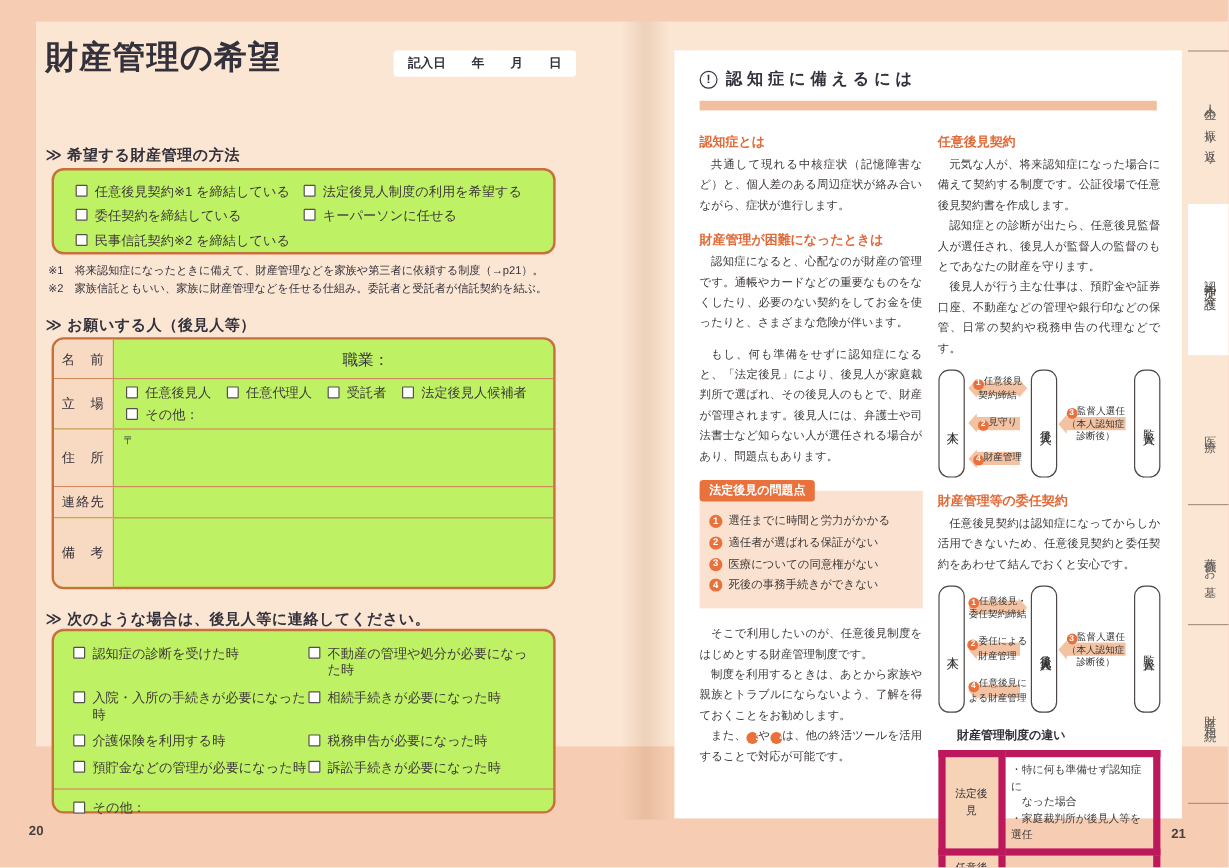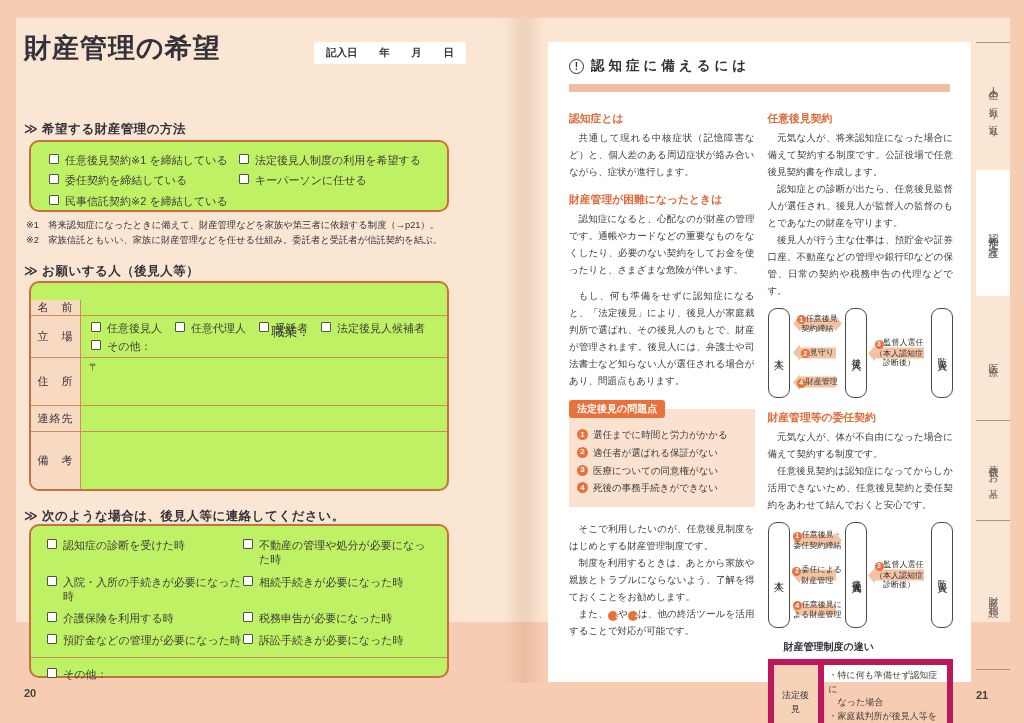--- a/index.html
+++ b/index.html
@@ -3,42 +3,42 @@
 <meta charset="utf-8">
 <style>
   :root{
     --outer:#f6cdb2; --page:#fbe6d3; --bord:#c96f3d; --bord-thin:#d08a5c;
     --orange:#e06a38; --badge:#e8713c; --arrow:#f2c2a2; --bar:#f2bf9e;
     --cell:#f8d9c1; --prob:#fbe2d0; --ink:#3f3a39; --head:#33313b;
   }
   *{box-sizing:border-box; margin:0; padding:0;}
   body{font-family:"Liberation Sans","DejaVu Sans",sans-serif; color:var(--ink);}
   .stage{position:relative; width:1024px; height:723px; background:var(--outer); overflow:hidden;}
-  .spread{position:absolute; left:16px; top:18px; width:994px; height:604px; background:var(--page);}
+  .spread{position:absolute; left:30px; top:18px; width:994px; height:604px; background:var(--page);}
   .gutter{position:absolute; left:488px; top:0; width:40px; height:665px;
     background:linear-gradient(90deg, rgba(0,0,0,0) 0%, rgba(170,110,70,.16) 45%, rgba(170,110,70,.16) 55%, rgba(0,0,0,0) 100%);}
 
   
   .lp{position:absolute; left:0; top:0; width:510px; height:665px;}
   .lp-title{position:absolute; left:8px; top:12px; font-size:27px; font-weight:800; letter-spacing:1px; color:var(--head);}
   .datebox{position:absolute; left:298px; top:24px; width:152px; height:22px; background:#fff; border-radius:3px;
     display:flex; align-items:center; justify-content:space-between; padding:0 12px; font-size:10.5px; font-weight:bold; color:var(--head);}
   .intro{position:absolute; left:8px; top:58px; width:462px; font-size:11px; line-height:1.66; font-weight:bold; color:var(--head);}
   .sec-h{position:absolute; font-size:12.5px; font-weight:bold; color:var(--head); letter-spacing:.5px;}
   .sec-h .mk{margin-right:4px; font-size:13px;}
   .h-method{left:8px; top:103px;} .h-person{left:8px; top:245px;} .h-cases{left:8px; top:490px;}
   .wbox{position:absolute; background:#bef264; border:2px solid var(--bord); border-radius:10px;}
   .box-method{left:13px; top:122px; width:420px; height:72px; padding:11px 18px;
     display:grid; grid-template-columns:190px 1fr; row-gap:6px; align-content:start;}
   .opt{display:flex; align-items:flex-start; font-size:11px; line-height:1.3; color:var(--ink);}
   .cb{flex:0 0 auto; display:inline-block; width:10px; height:10px; border:1.3px solid #56504d; background:#fff; border-radius:1px; margin:1px 6px 0 0;}
   .notes{position:absolute; left:10px; top:200px; width:460px; font-size:9.3px; line-height:1.6; color:var(--head);}
   .ptable{left:13px; top:263px; width:420px; height:210px; overflow:hidden; padding:0; display:flex; flex-direction:column;}
   .prow{display:flex; border-top:1px solid var(--bord-thin);}
-  .prow:first-child{border-top:none;align-items:flex-end;}
+  .prow:first-child{border-top:none;}
   .prow .lab{flex:0 0 50px; background:var(--cell); display:flex; align-items:center; justify-content:center;
     font-size:11px; color:var(--head); border-right:1px solid var(--bord-thin); letter-spacing:1px;}
   .prow .val{flex:1; position:relative; font-size:11px;}
   .r-name{height:32px;} .r-role{height:42px;} .r-addr{height:48px;} .r-cont{height:26px;} .r-memo{flex:1;}
   .occ{position:absolute; left:52%; top:8px; font-size:13px; color:var(--head);}
   .rolewrap{padding:5px 10px; display:flex; flex-direction:column; gap:4px;}
   .roleline{display:flex; gap:13px;}
   .postal{position:absolute; left:8px; top:3px; font-size:9px; color:var(--head);}
   .box-cases{left:13px; top:506px; width:420px; height:154px; padding:0; display:flex; flex-direction:column;}
   .cases-grid{padding:12px 16px 9px; display:grid; grid-template-columns:196px 1fr; row-gap:8px;}
@@ -326,21 +326,20 @@
                   <span class="band"></span>
                   <span class="lbl"><span class="num">3</span><span>監督人選任
 （本人認知症
 診断後）</span></span>
                 </div>
             </div>
             <div class="vbox">監督人</div>
           </div>
 
           <h3 class="oh">財産管理等の委任契約</h3>
-          <p class="b">元気な人が、体が不自由になった場合に備えて契約する制度です。</p>
           <p class="b">任意後見契約は認知症になってからしか活用できないため、任意後見契約と委任契約をあわせて結んでおくと安心です。</p>
 
           <div class="diag d2">
             <div class="vbox">本人</div>
             <div class="arrstack">
               <div class="darr both">
                   <span class="band"></span>
                   <span class="lbl"><span class="num">1</span><span>任意後見・
 委任契約締結</span></span>
                 </div>

